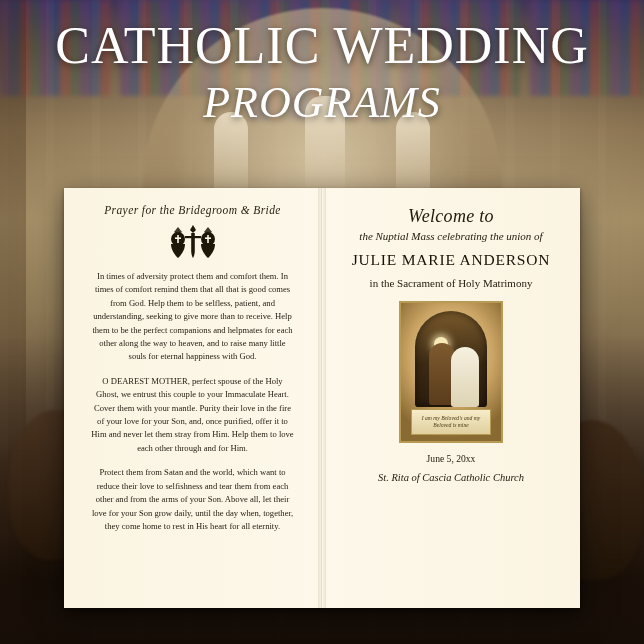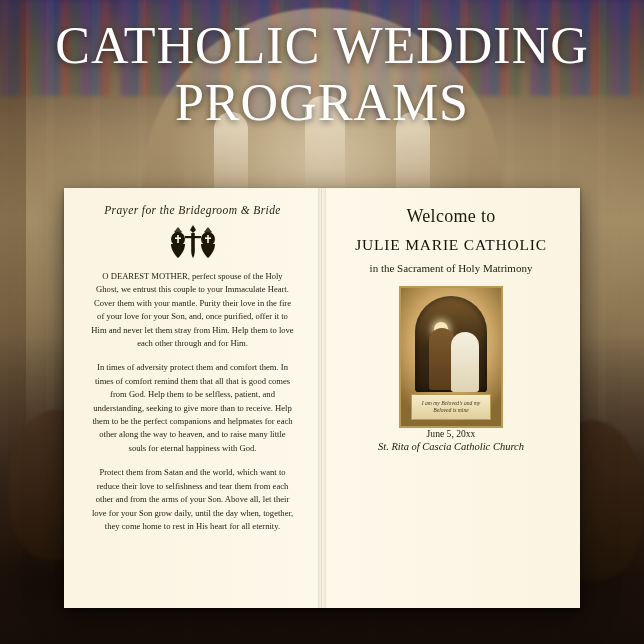--- a/index.html
+++ b/index.html
@@ -106,24 +106,25 @@
   }
   .title-line-1 {
     font-family: "Liberation Serif", serif;
     font-size: 52px;
     line-height: 56px;
     letter-spacing: 1px;
     font-weight: normal;
   }
   .title-line-2 {
     font-family: "Liberation Serif", serif;
-    font-size: 52px;
+    font-size: 44px;
     line-height: 58px;
     letter-spacing: 1px;
     font-weight: normal;
+    font-style: italic;
   }
 
   
   .booklet {
     position: absolute;
     left: 64px;
     top: 188px;
     width: 516px;
     height: 420px;
     background: #1d4ed8;
@@ -174,20 +175,21 @@
     font-family: "Liberation Serif", serif;
     font-size: 8.6px;
     line-height: 13.4px;
     color: #211b10;
     text-align: center;
     margin: 0 0 11px 0;
   }
 
   .welcome-1 {
     font-family: "Liberation Serif", serif;
+    font-style: italic;
     font-size: 18px;
     color: #20190c;
     letter-spacing: .3px;
     margin-top: 2px;
   }
   .welcome-2 {
     font-family: "Liberation Serif", serif;
     font-style: italic;
     font-size: 11px;
     color: #20190c;
@@ -279,30 +281,30 @@
     line-height: 7px;
     color: #4a3a17;
     text-align: center;
     padding: 0 2px;
   }
 
   .event-date, .event-time {
     font-family: "Liberation Serif", serif;
     font-size: 9.6px;
     color: #20190c;
-    margin-top: 0;
+    margin-top: 10px;
   }
   .event-time { margin-top: 6px; }
   .venue-1, .venue-2 {
     font-family: "Liberation Serif", serif;
     font-style: italic;
     font-size: 10.5px;
     color: #20190c;
   }
-  .venue-1 { margin-top: 2px; }
+  .venue-1 { margin-top: 8px; }
   .venue-2 { margin-top: 2px; }
 </style>
 </head>
 <body>
 
 <div id="root">
 
   <div class="bg"></div>
   <div class="bg-glass" style="left:0; width:110px;"></div>
   <div class="bg-glass" style="left:120px; width:120px;"></div>
@@ -343,28 +345,29 @@
           <path d="M39 10 l4 -5 4 5 -4 3z" opacity=".85"></path>
         </g>
         <g fill="#fdf7e6">
           <path d="M12.2 13 h1.6 v8 h-1.6z"></path>
           <path d="M10 15.4 h6 v1.6 h-6z"></path>
           <path d="M42.2 13 h1.6 v8 h-1.6z"></path>
           <path d="M40 15.4 h6 v1.6 h-6z"></path>
         </g>
       </svg>
 
+      <p class="prayer-p">In times of adversity protect them and comfort them. In times of comfort remind them that all that is good comes from God. Help them to be selfless, patient, and understanding, seeking to give more than to receive. Help them to be the perfect companions and helpmates for each other along the way to heaven, and to raise many little souls for eternal happiness with God.</p>
       <p class="prayer-p">O DEAREST MOTHER, perfect spouse of the Holy Ghost, we entrust this couple to your Immaculate Heart. Cover them with your mantle. Purity their love in the fire of your love for your Son, and, once purified, offer it to Him and never let them stray from Him. Help them to love each other through and for Him.</p>
-      <p class="prayer-p">In times of adversity protect them and comfort them. In times of comfort remind them that all that is good comes from God. Help them to be selfless, patient, and understanding, seeking to give more than to receive. Help them to be the perfect companions and helpmates for each other along the way to heaven, and to raise many little souls for eternal happiness with God.</p>
       <p class="prayer-p">Protect them from Satan and the world, which want to reduce their love to selfishness and tear them from each other and from the arms of your Son. Above all, let their love for your Son grow daily, until the day when, together, they come home to rest in His heart for all eternity.</p>
     </div>
 
     <div class="page page-right">
       <div class="welcome-1">Welcome to</div>
-      <div class="bride-name">JULIE MARIE CATHOLIC</div>
+      <div class="welcome-2">the Nuptial Mass celebrating the union of</div>
+      <div class="bride-name">JULIE MARIE ANDERSON</div>
       <div class="sacrament-line">in the Sacrament of Holy Matrimony</div>
 
       <div class="holy-card">
         <div class="hc-arch"></div>
         <div class="hc-halo"></div>
         <div class="hc-joseph"></div>
         <div class="hc-bride"></div>
         <div class="hc-banner">
           <span>I am my Beloved's and my Beloved is mine</span>
         </div>

